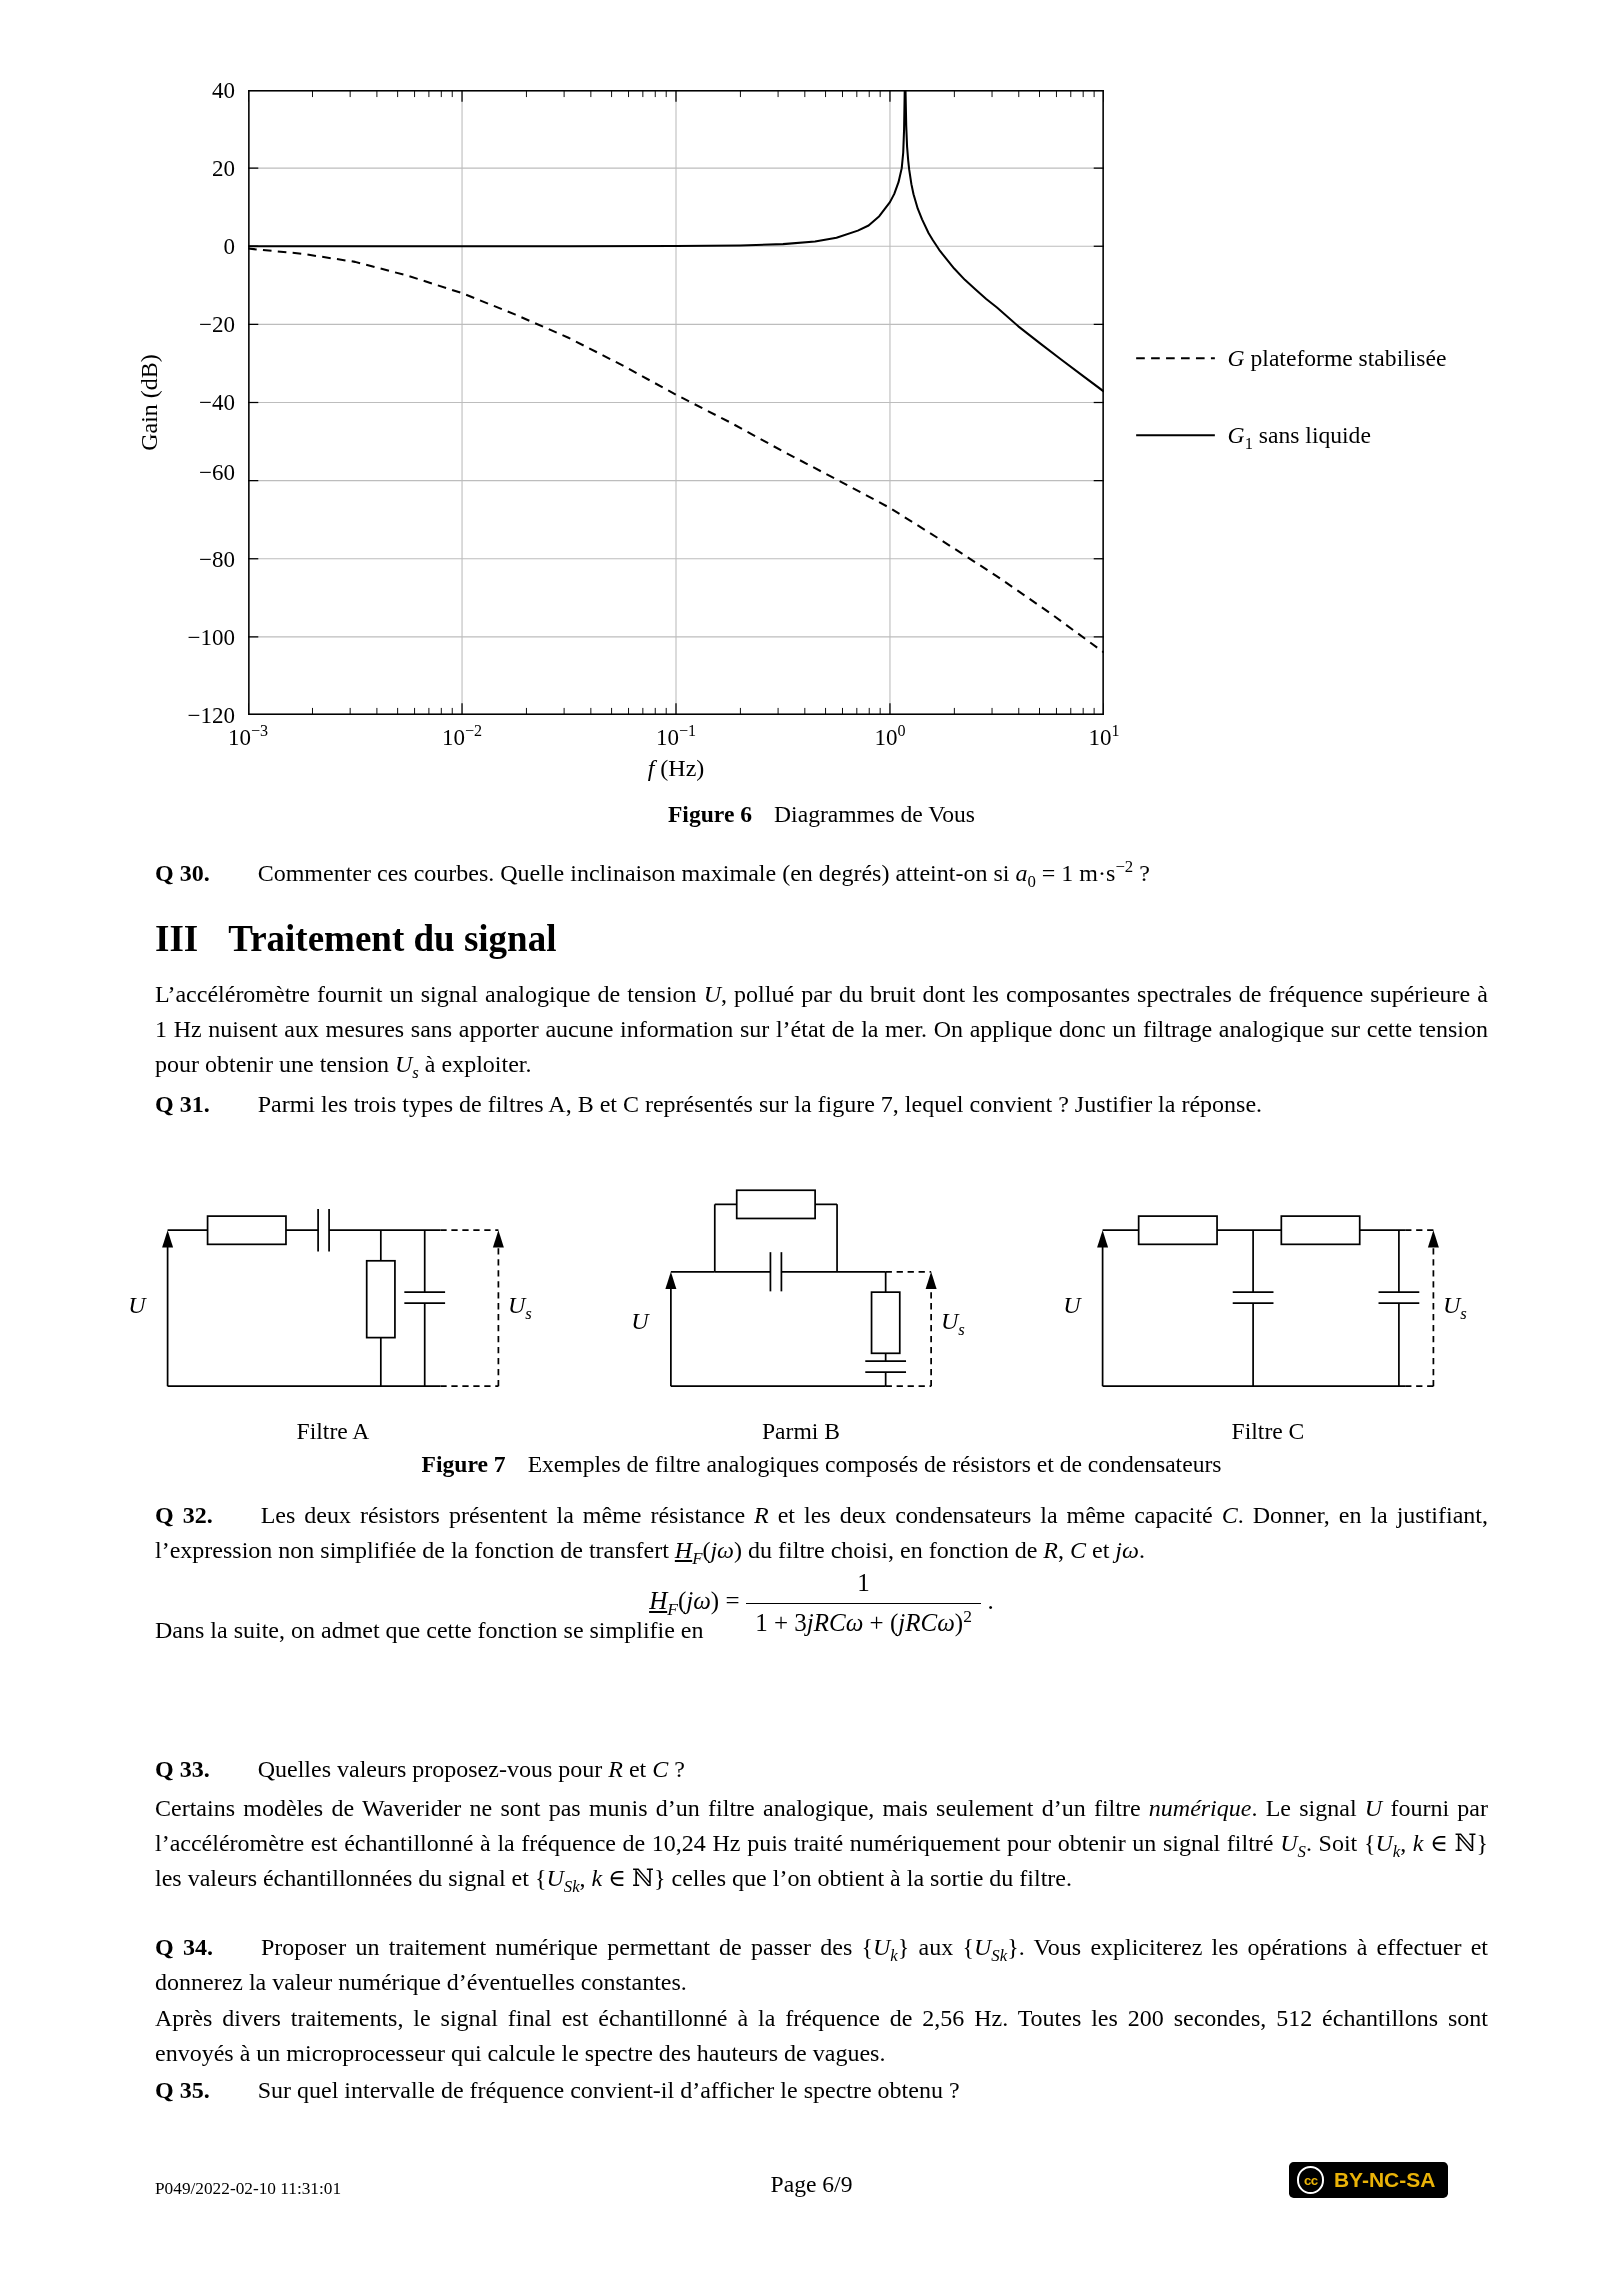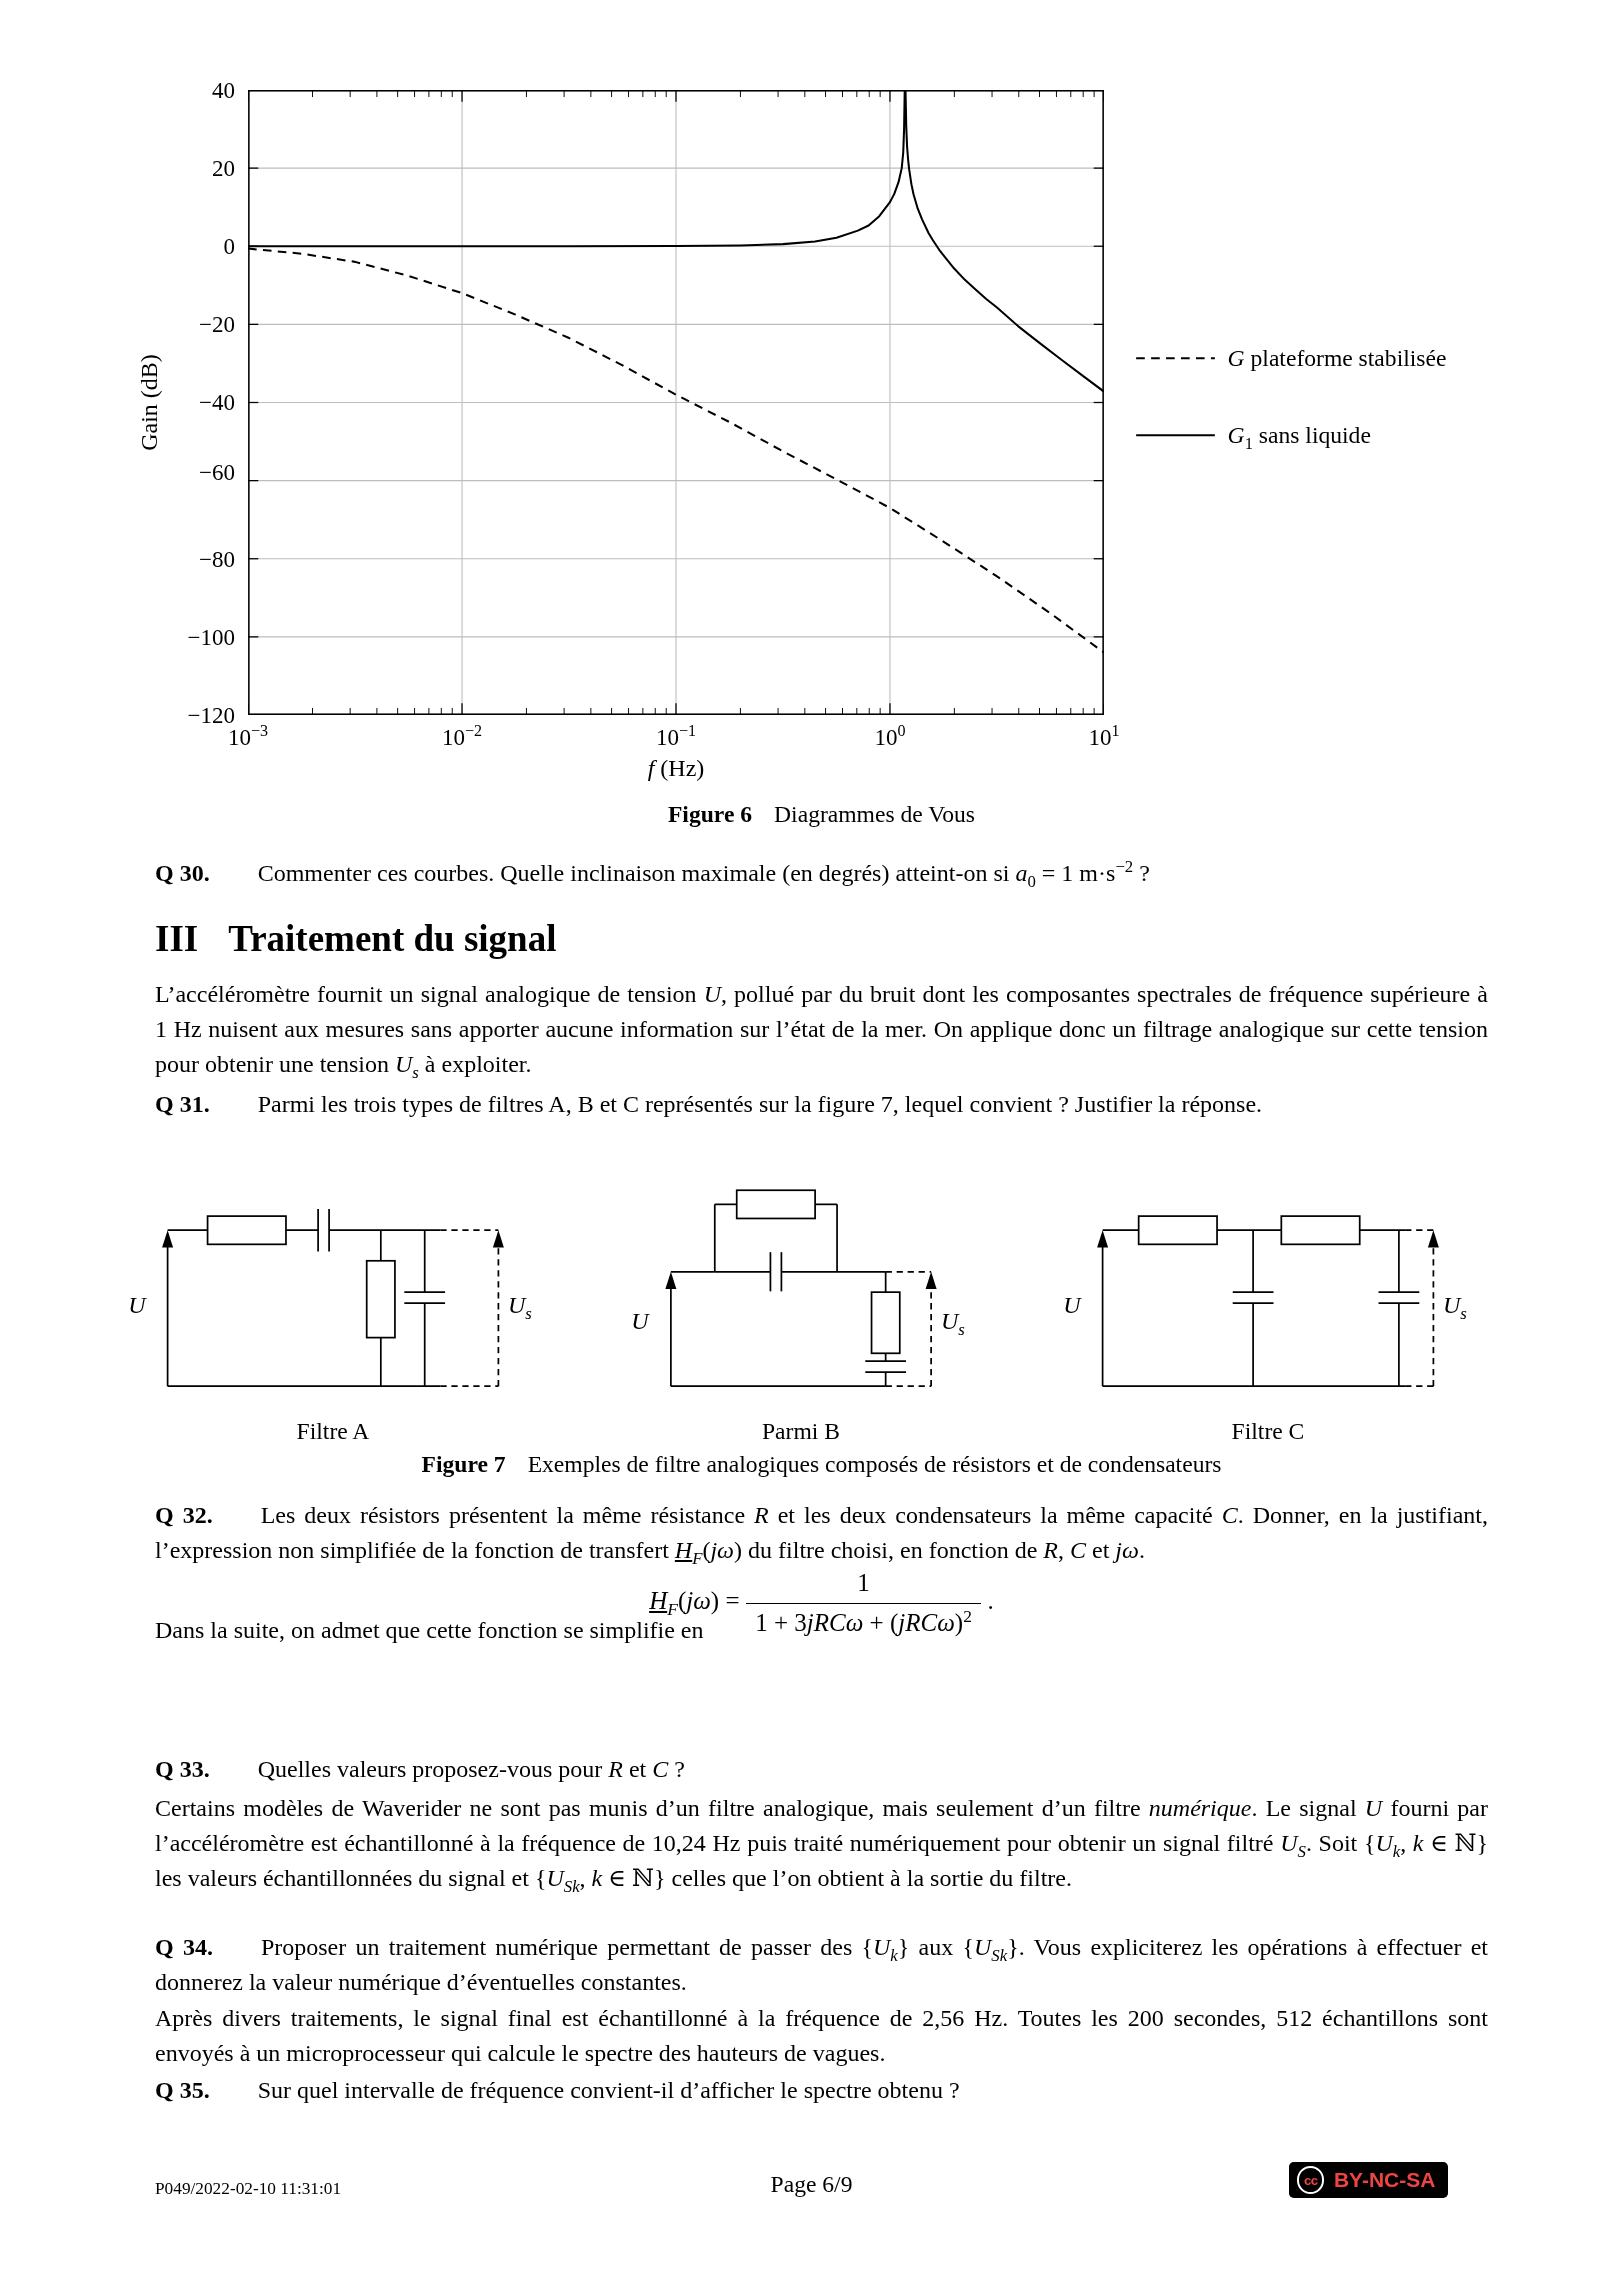--- a/index.html
+++ b/index.html
@@ -37,21 +37,21 @@
   .chead{fill:#000;stroke:none;}
   
   .formula{position:absolute;left:155px;top:1569px;width:1333px;text-align:center;font-size:25px;}
   .frac{display:inline-block;vertical-align:middle;text-align:center;margin:0 6.3px;}
   .num{display:block;padding:0 9.4px 5.5px;}
   .den{display:block;border-top:1.6px solid #000;padding:5.5px 9.4px 0;}
   
   .footer-left{position:absolute;left:155px;top:2179px;font-size:17.3px;}
   .footer-center{position:absolute;left:0;top:2171px;width:1623px;text-align:center;font-size:23.6px;}
   .cc-badge{position:absolute;left:1289px;top:2162px;height:36px;display:flex;align-items:center;
-    background:#000;color:#ef4444;border-radius:4.7px;padding:0 12.6px 0 7.9px;gap:9.4px;
+    background:#000;color:#eab308;border-radius:4.7px;padding:0 12.6px 0 7.9px;gap:9.4px;
     font-family:"Liberation Sans","DejaVu Sans",sans-serif;font-weight:bold;font-size:21px;}
   .cc-circle{width:23.6px;height:23.6px;border:2.4px solid #fff;border-radius:50%;display:flex;
     align-items:center;justify-content:center;font-size:13.3px;letter-spacing:-0.8px;}
 </style>
 </head>
 <body>
 
 <div class="page" id="figure6">
 
   <svg id="bode-svg" width="856" height="625" viewBox="0 0 1090 796">

